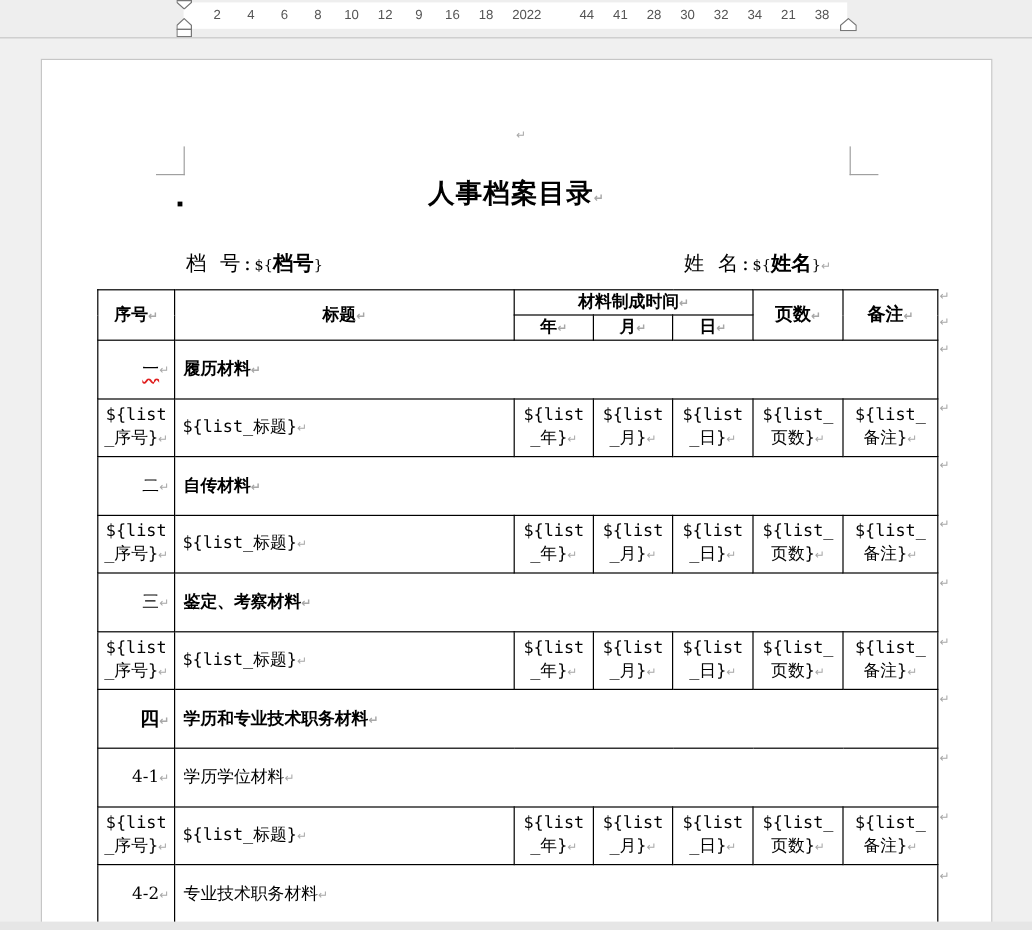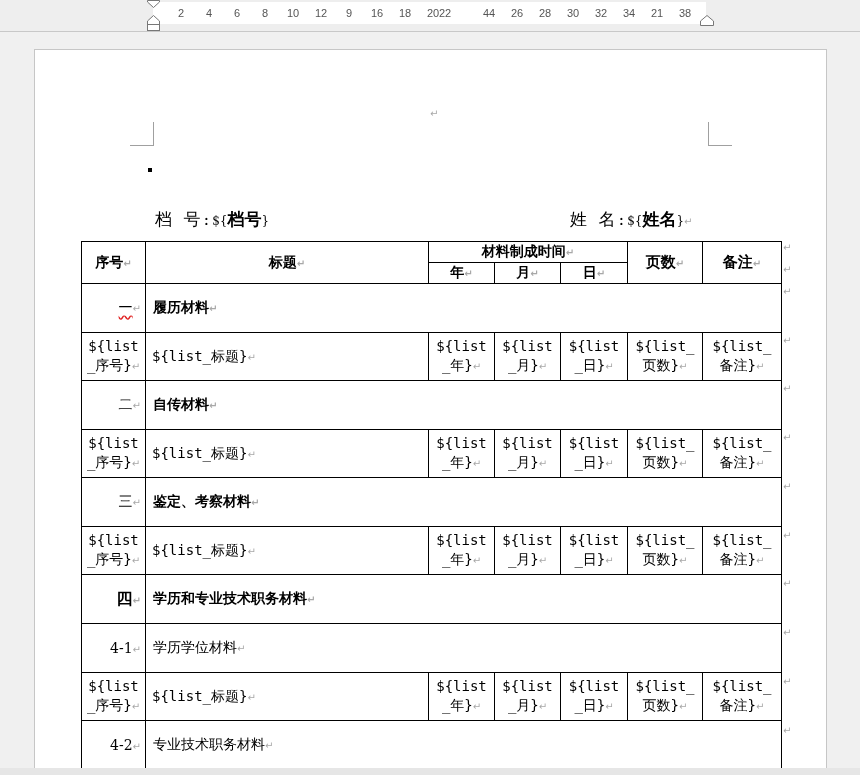--- a/index.html
+++ b/index.html
@@ -64,21 +64,21 @@
     <span class="ruler-tick" style="left:84px">6</span>
     <span class="ruler-tick" style="left:112px">8</span>
     <span class="ruler-tick" style="left:140px">10</span>
     <span class="ruler-tick" style="left:168px">12</span>
     <span class="ruler-tick" style="left:196px">9</span>
     <span class="ruler-tick" style="left:224px">16</span>
     <span class="ruler-tick" style="left:252px">18</span>
     <span class="ruler-tick" style="left:280px">20</span>
     <span class="ruler-tick" style="left:292px">22</span>
     <span class="ruler-tick" style="left:336px">44</span>
-    <span class="ruler-tick" style="left:364px">26</span>
+    <span class="ruler-tick" style="left:364px">41</span>
     <span class="ruler-tick" style="left:392px">28</span>
     <span class="ruler-tick" style="left:420px">30</span>
     <span class="ruler-tick" style="left:448px">32</span>
     <span class="ruler-tick" style="left:476px">34</span>
     <span class="ruler-tick" style="left:504px">21</span>
     <span class="ruler-tick" style="left:532px">38</span>
   </div>
   <svg class="indent-marker-top" viewBox="0 0 13 8">
     <path d="M0.5 0.5 L12.5 0.5 L12.5 2 L6.5 7.5 L0.5 2 Z" fill="#fff" stroke="#777" stroke-width="1"></path>
   </svg>
@@ -90,20 +90,23 @@
     <path d="M7 0.5 L13.5 6 L13.5 10.5 L0.5 10.5 L0.5 6 Z" fill="#fff" stroke="#777" stroke-width="1"></path>
   </svg>
 </div>
 
 <div class="page">
   <div class="corner corner-tl"></div>
   <div class="corner corner-tr"></div>
   <span class="para-mark top-para">↵</span>
   <div class="bullet-dot"></div>
 
+  <div class="doc-title">
+    <span>人事档案目录</span><span class="para-mark">↵</span>
+  </div>
 
   <div class="meta-left">
     <span class="meta-label">档 号:</span><span class="meta-small">${</span><span class="meta-bold">档号</span><span class="meta-small">}</span>
   </div>
 
   <div class="meta-right">
     <span class="meta-label">姓 名:</span><span class="meta-small">${</span><span class="meta-bold">姓名</span><span class="meta-small">}</span><span class="para-mark">↵</span>
   </div>
 
   <table class="toc">

